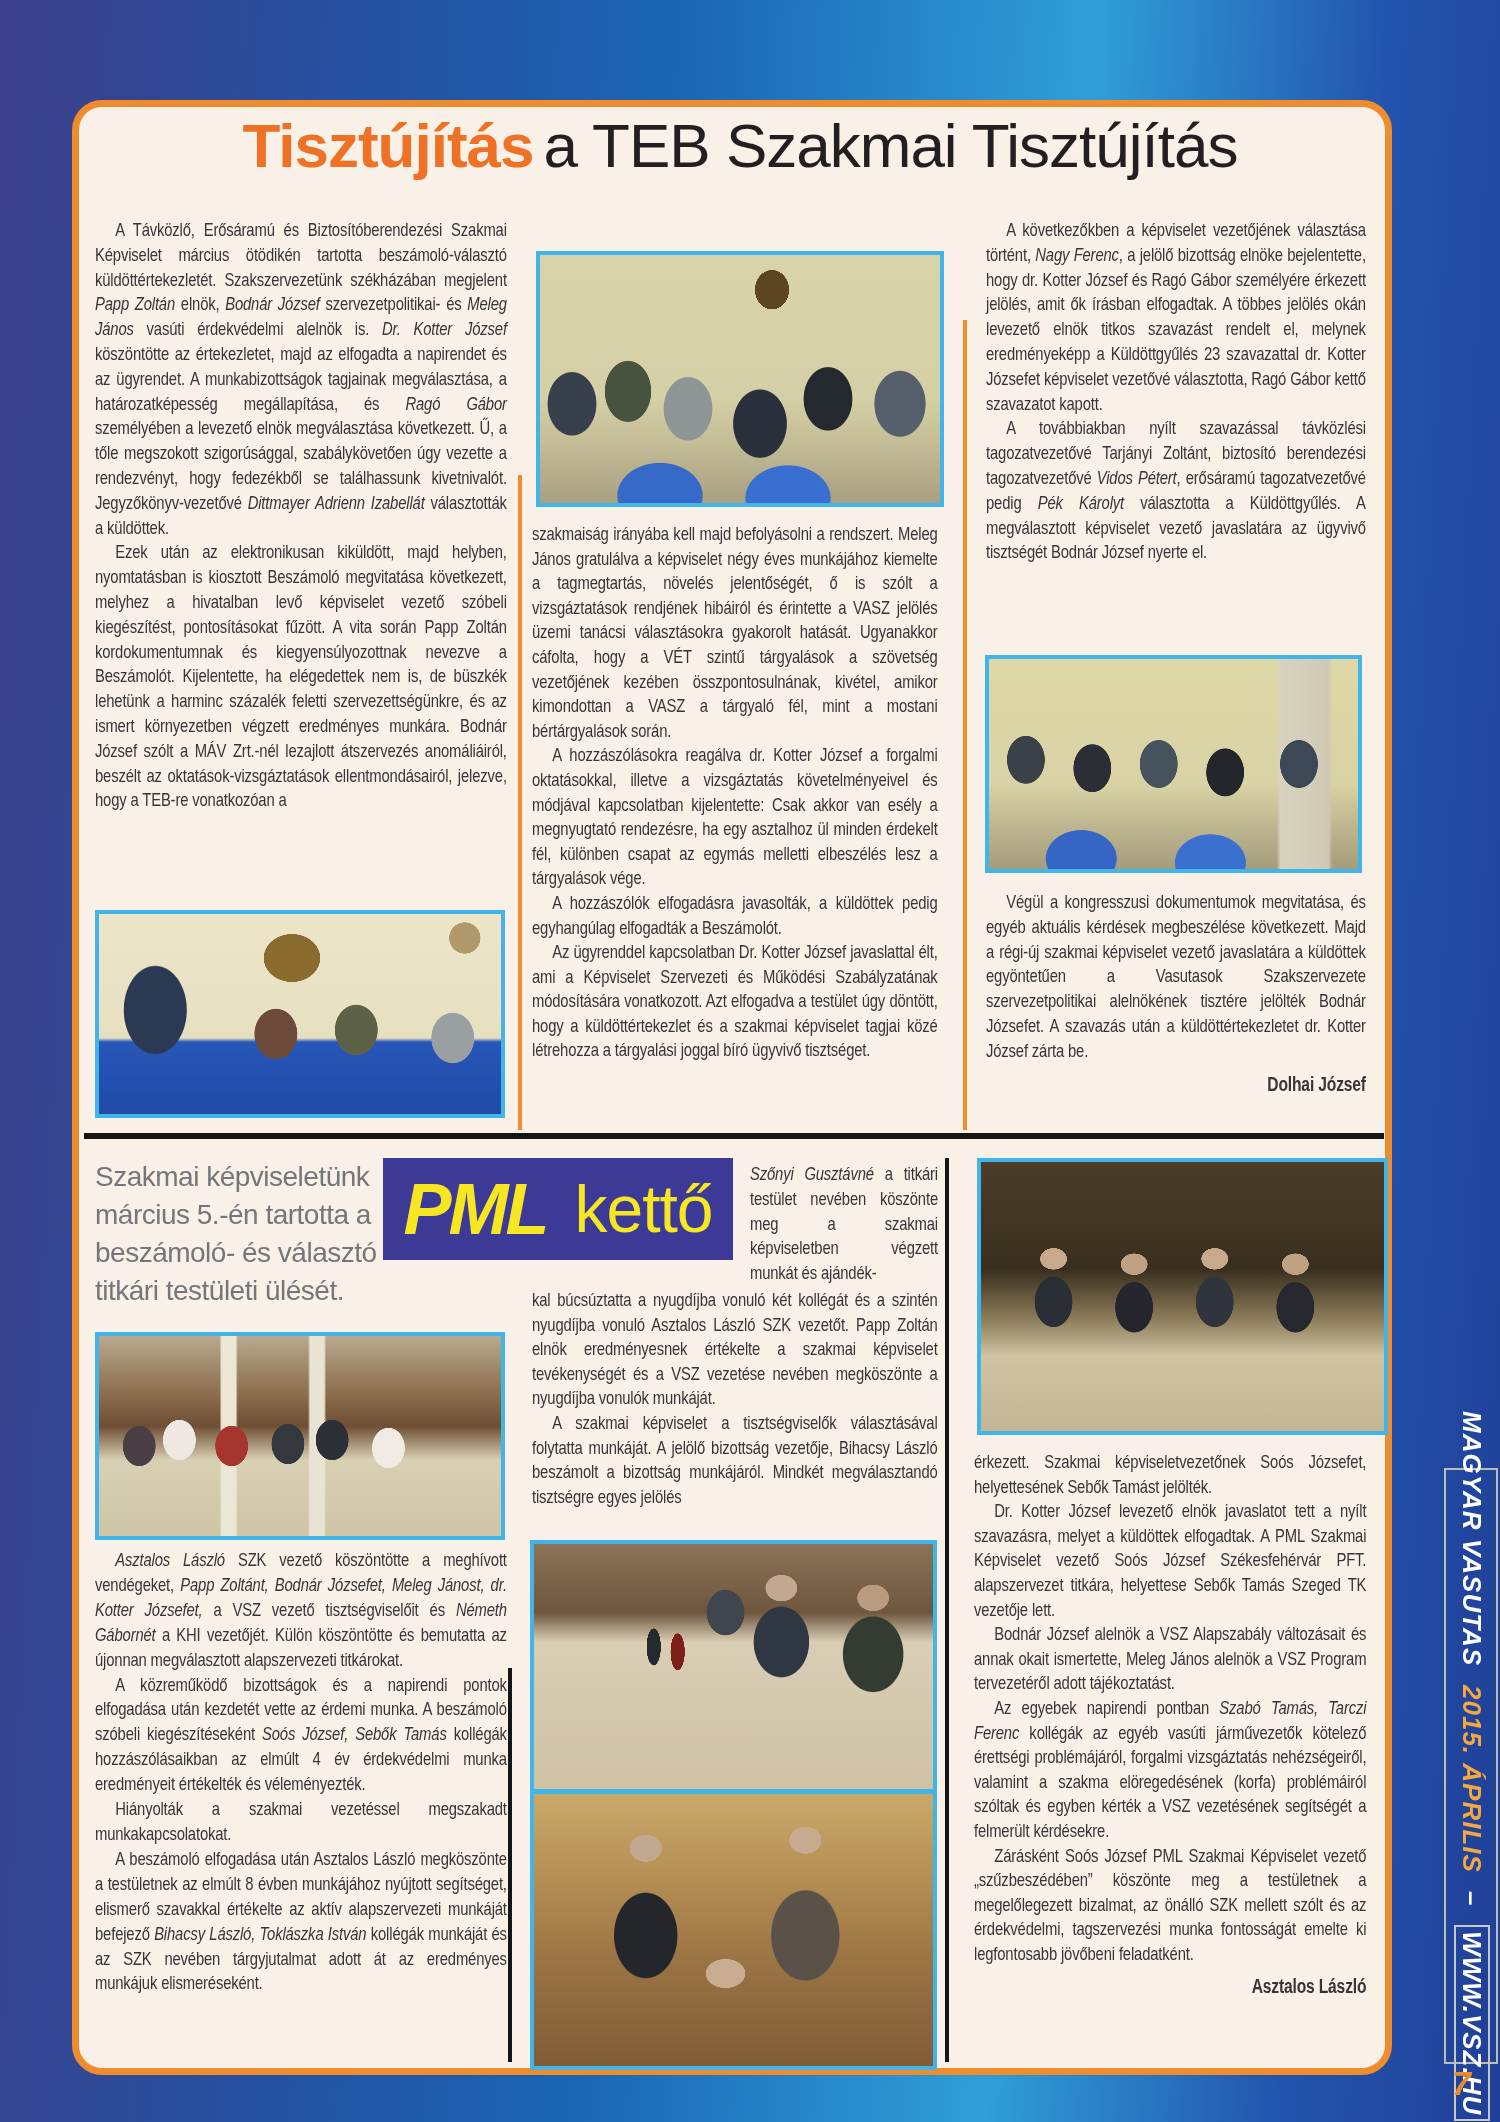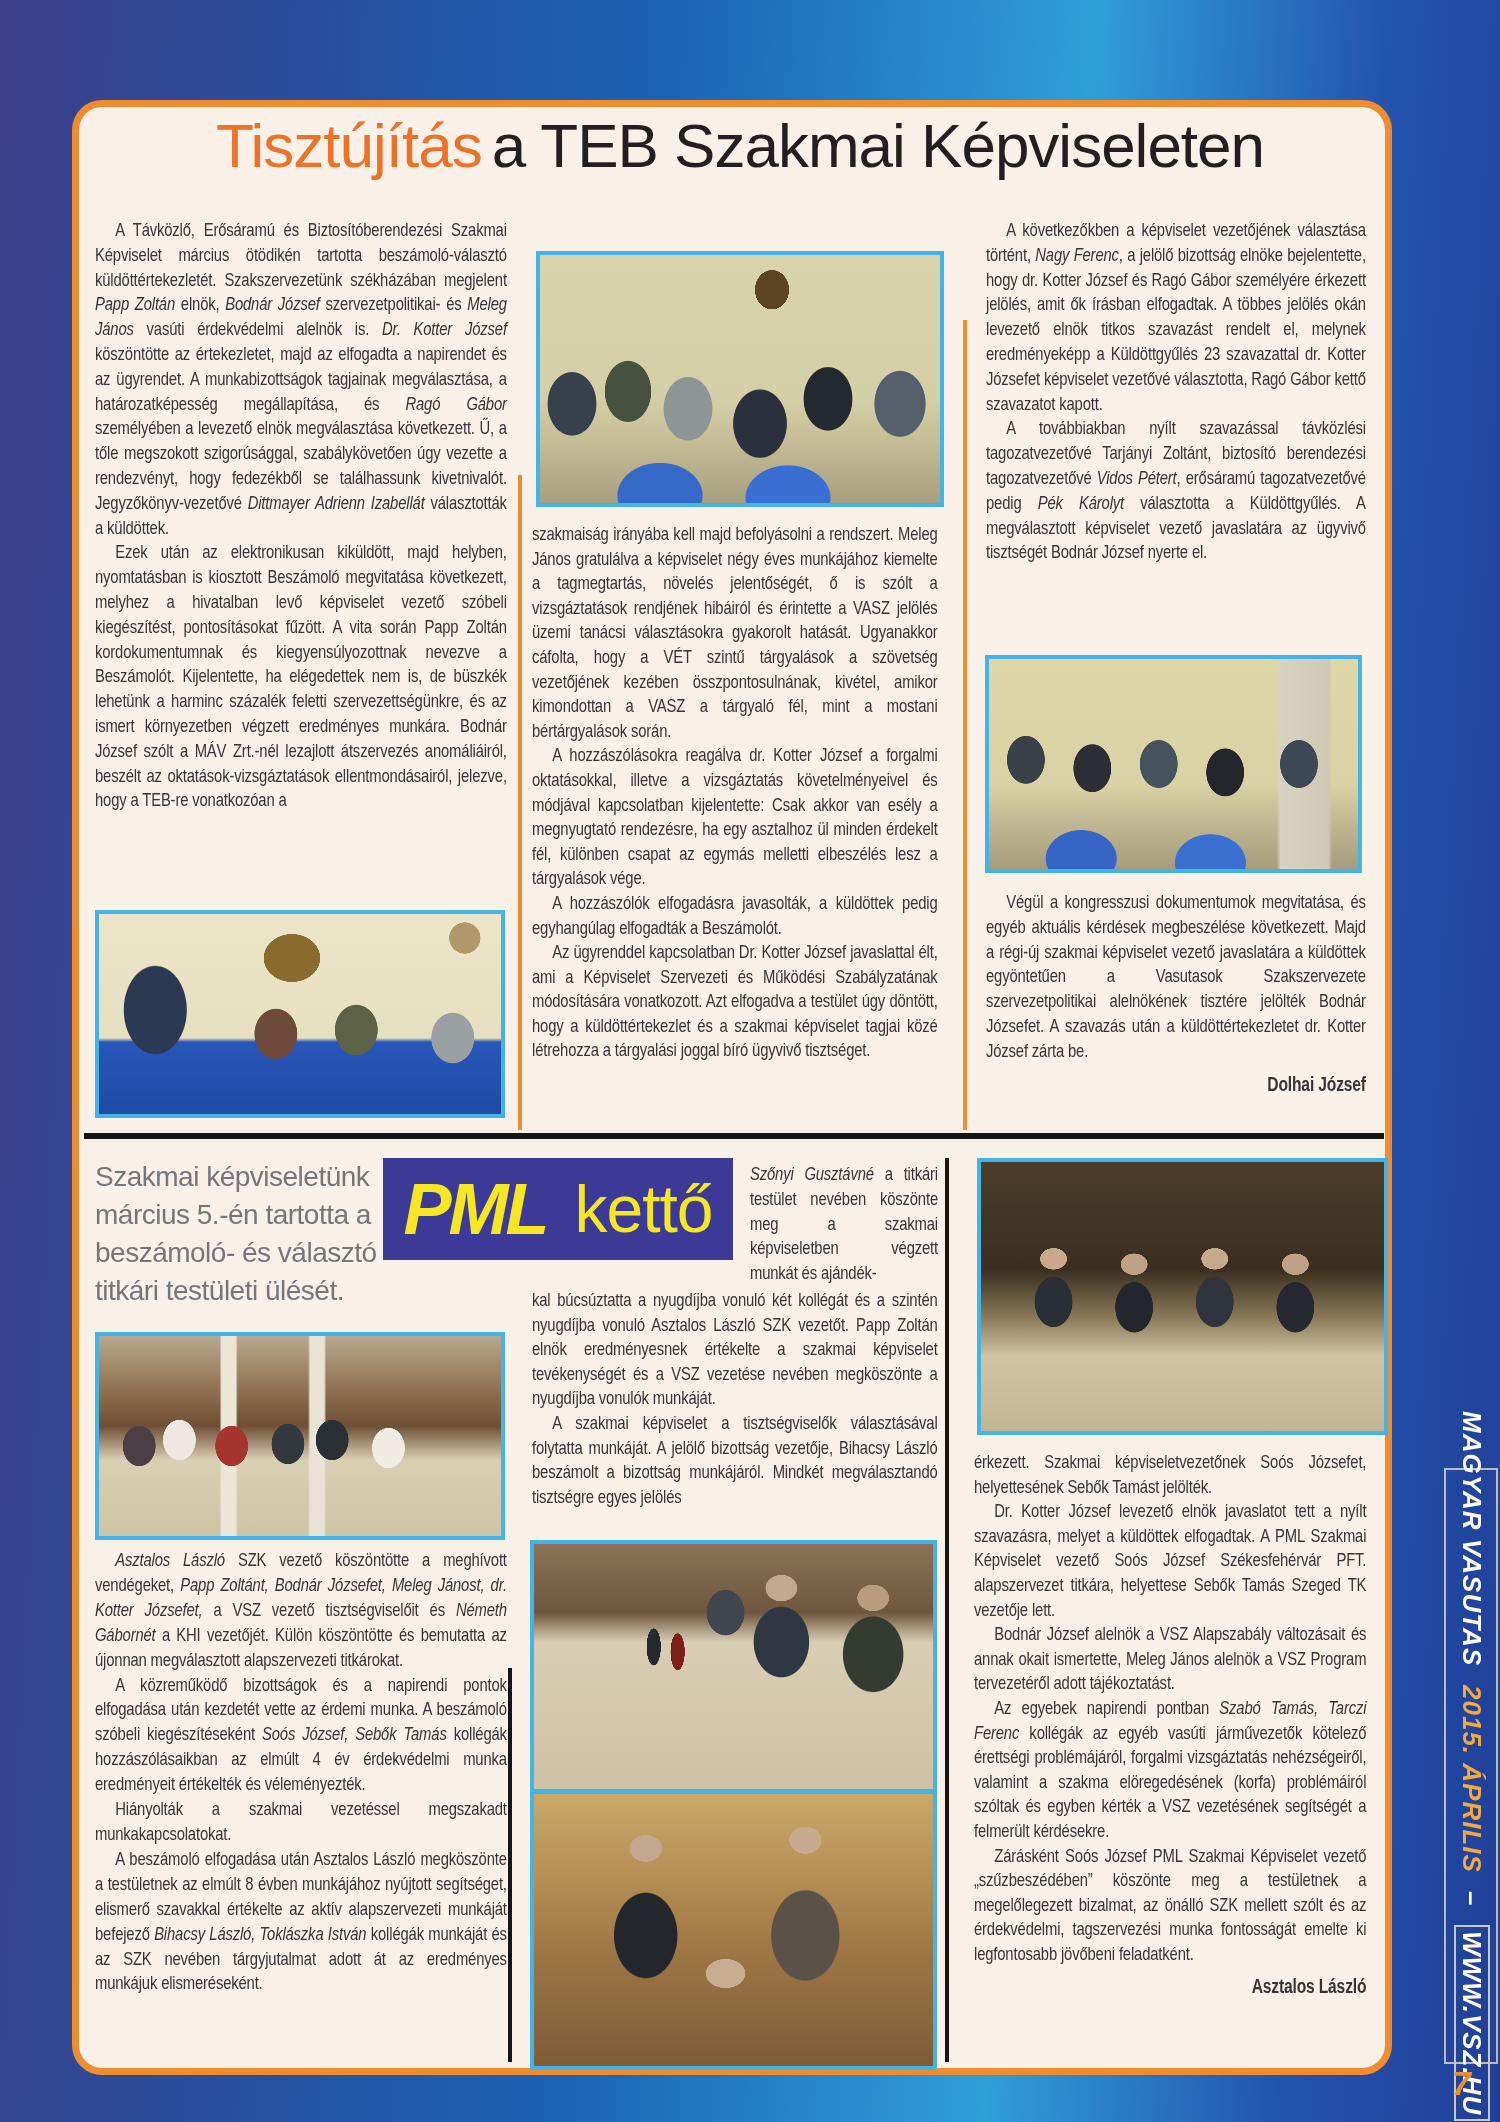--- a/index.html
+++ b/index.html
@@ -9,21 +9,21 @@
     font-family:"Liberation Sans",sans-serif;
   }
   .content-box{
     position:absolute;left:72px;top:100px;width:1306px;height:1961px;
     background:#f9f0e7;border:7px solid #ef8c2d;border-radius:30px;
   }
   .title{
     position:absolute;left:98px;top:110px;width:1284px;
     font-size:62px;color:#231f20;letter-spacing:-1px;white-space:nowrap;text-align:center;
   }
-  .title .hl{color:#ee7125;font-weight:normal;margin-right:10px;}
+  .title .hl{color:#ee7125;font-weight:bold;margin-right:10px;}
   .col{
     position:absolute;font-size:19px;line-height:24.8px;color:#373437;
     transform:scaleX(0.78);transform-origin:0 0;letter-spacing:-0.2px;
   }
   .col p{margin:0;text-align:justify;text-indent:26px;}
   .col p.noind{text-indent:0;}
   .it{font-style:italic;}
   .sig{font-weight:bold;text-align:right !important;text-indent:0 !important;margin-top:8px !important;font-size:20px;}
   .vdiv-o{position:absolute;width:4px;background:#ef8c2d;}
   .vdiv-b{position:absolute;width:4px;background:#151515;}
@@ -132,21 +132,21 @@
   #dv2{left:963px;top:320px;height:810px;}
   #dv3{left:508px;top:1668px;height:394px;}
   #dv4{left:945px;top:1158px;height:904px;}
 </style>
 </head>
 <body>
 
 <div class="content-box"></div>
 
 <div class="title">
-  <span class="hl">Tisztújítás</span><span>a TEB Szakmai Képviseleten</span>
+  <span class="hl">Tisztújítás</span><span>a TEB Szakmai Tisztújítás</span>
 </div>
 
 <div class="vdiv-o" id="dv1"></div>
 <div class="vdiv-o" id="dv2"></div>
 
 <div class="col" id="a1c1">
     <p>A Távközlő, Erősáramú és Biztosítóberendezési Szakmai Képviselet március ötödikén tartotta beszámoló-választó küldöttértekezletét. Szakszervezetünk székházában megjelent <span class="it">Papp Zoltán</span> elnök, <span class="it">Bodnár József</span> szervezetpolitikai- és <span class="it">Meleg János</span> vasúti érdekvédelmi alelnök is. <span class="it">Dr. Kotter József</span> köszöntötte az értekezletet, majd az elfogadta a napirendet és az ügyrendet. A munkabizottságok tagjainak megválasztása, a határozatképesség megállapítása, és <span class="it">Ragó Gábor</span> személyében a levezető elnök megválasztása következett. Ű, a tőle megszokott szigorúsággal, szabálykövetően úgy vezette a rendezvényt, hogy fedezékből se találhassunk kivetnivalót. Jegyzőkönyv-vezetővé <span class="it">Dittmayer Adrienn Izabellát</span> választották a küldöttek.</p>
     <p>Ezek után az elektronikusan kiküldött, majd helyben, nyomtatásban is kiosztott Beszámoló megvitatása következett, melyhez a hivatalban levő képviselet vezető szóbeli kiegészítést, pontosításokat fűzött. A vita során Papp Zoltán kordokumentumnak és kiegyensúlyozottnak nevezve a Beszámolót. Kijelentette, ha elégedettek nem is, de büszkék lehetünk a harminc százalék feletti szervezettségünkre, és az ismert környezetben végzett eredményes munkára. Bodnár József szólt a MÁV Zrt.-nél lezajlott átszervezés anomáliáiról, beszélt az oktatások-vizsgáztatások ellentmondásairól, jelezve, hogy a TEB-re vonatkozóan a</p>
   </div>
 <div class="col" id="a1c2">

